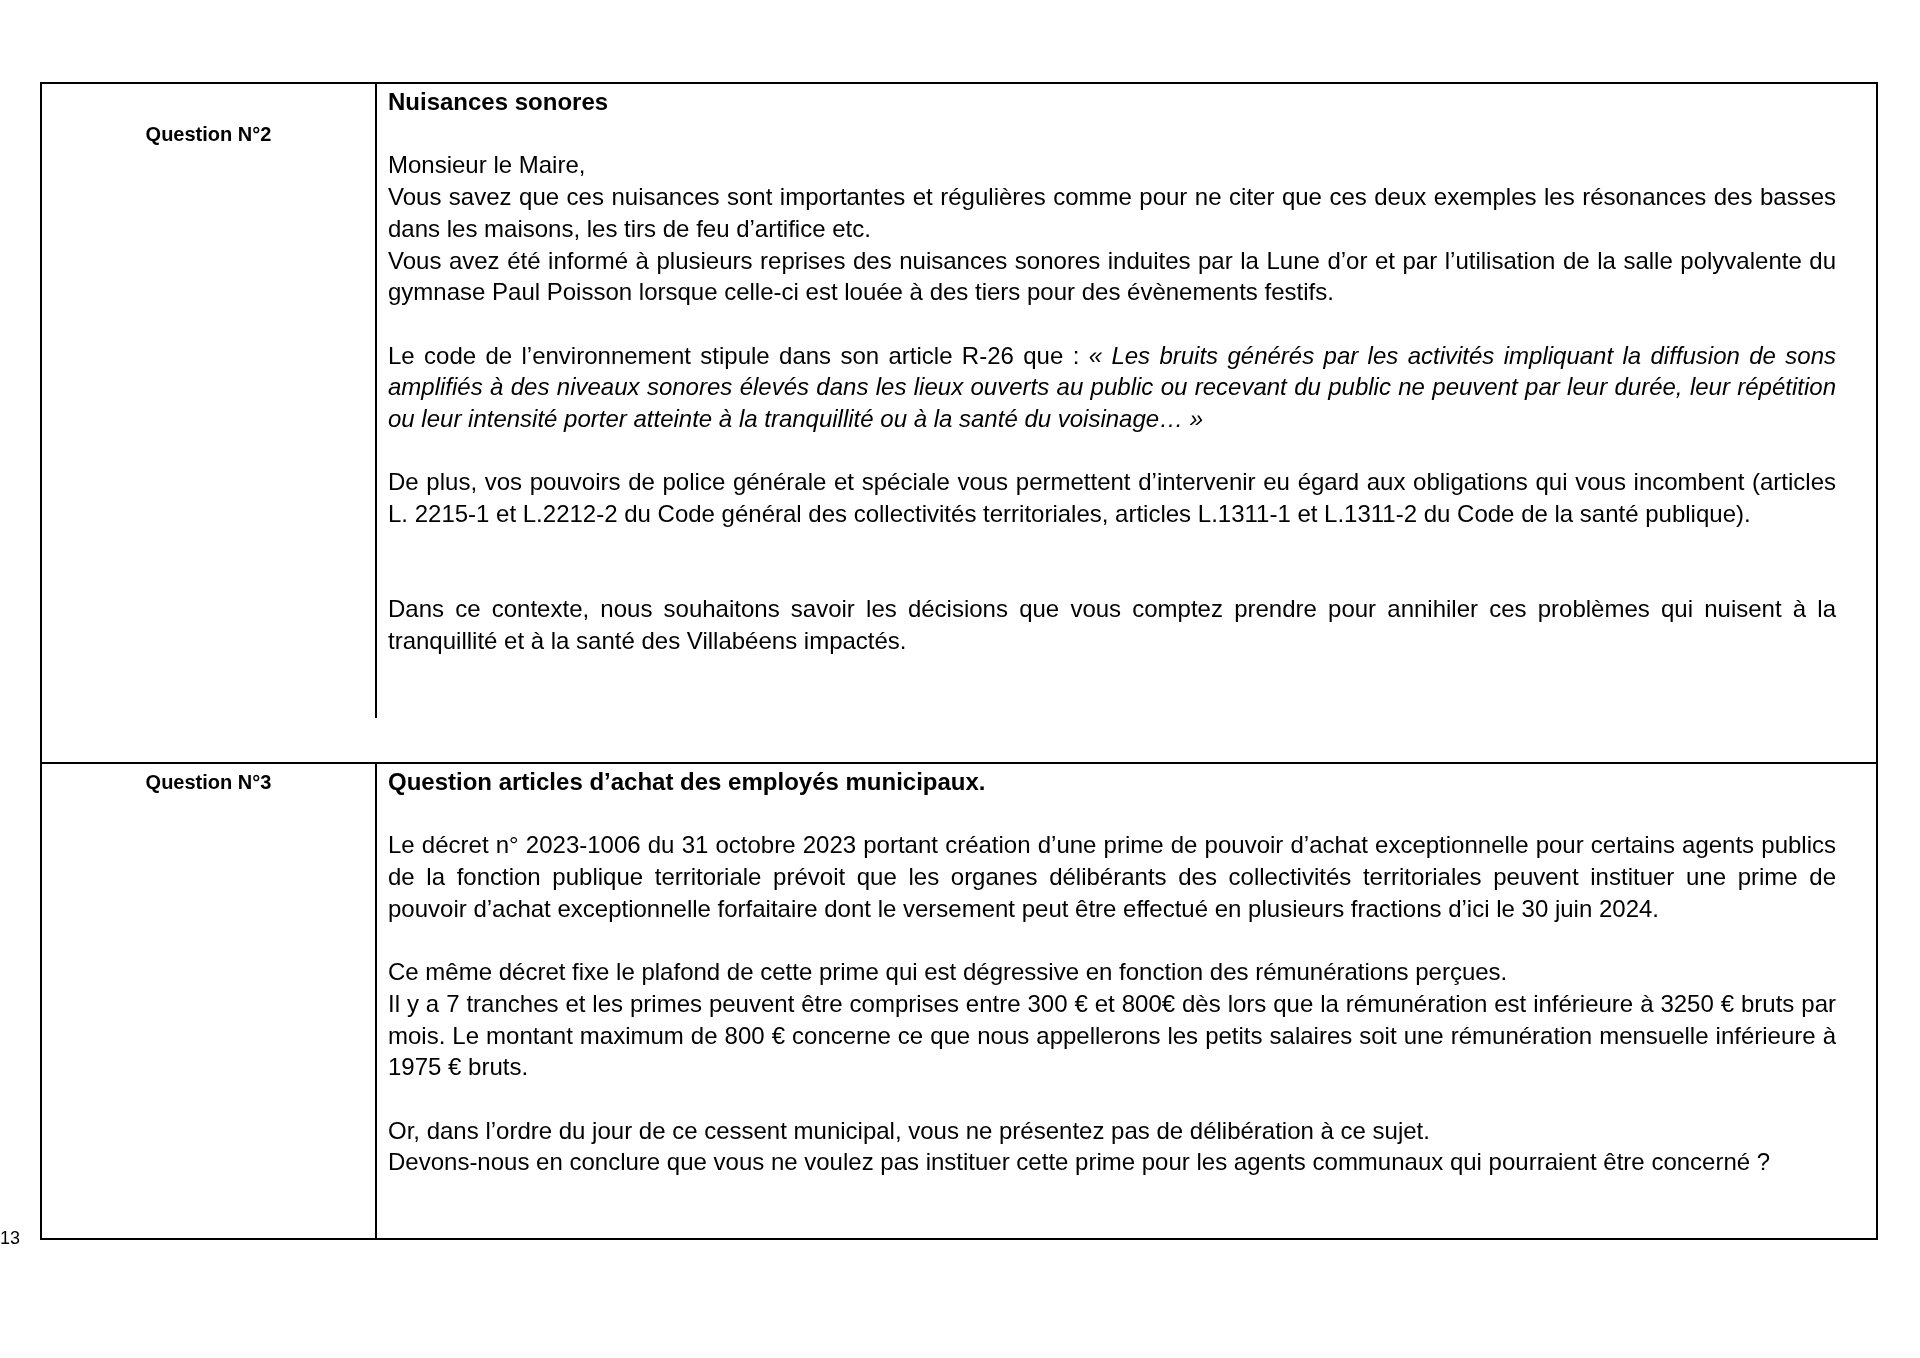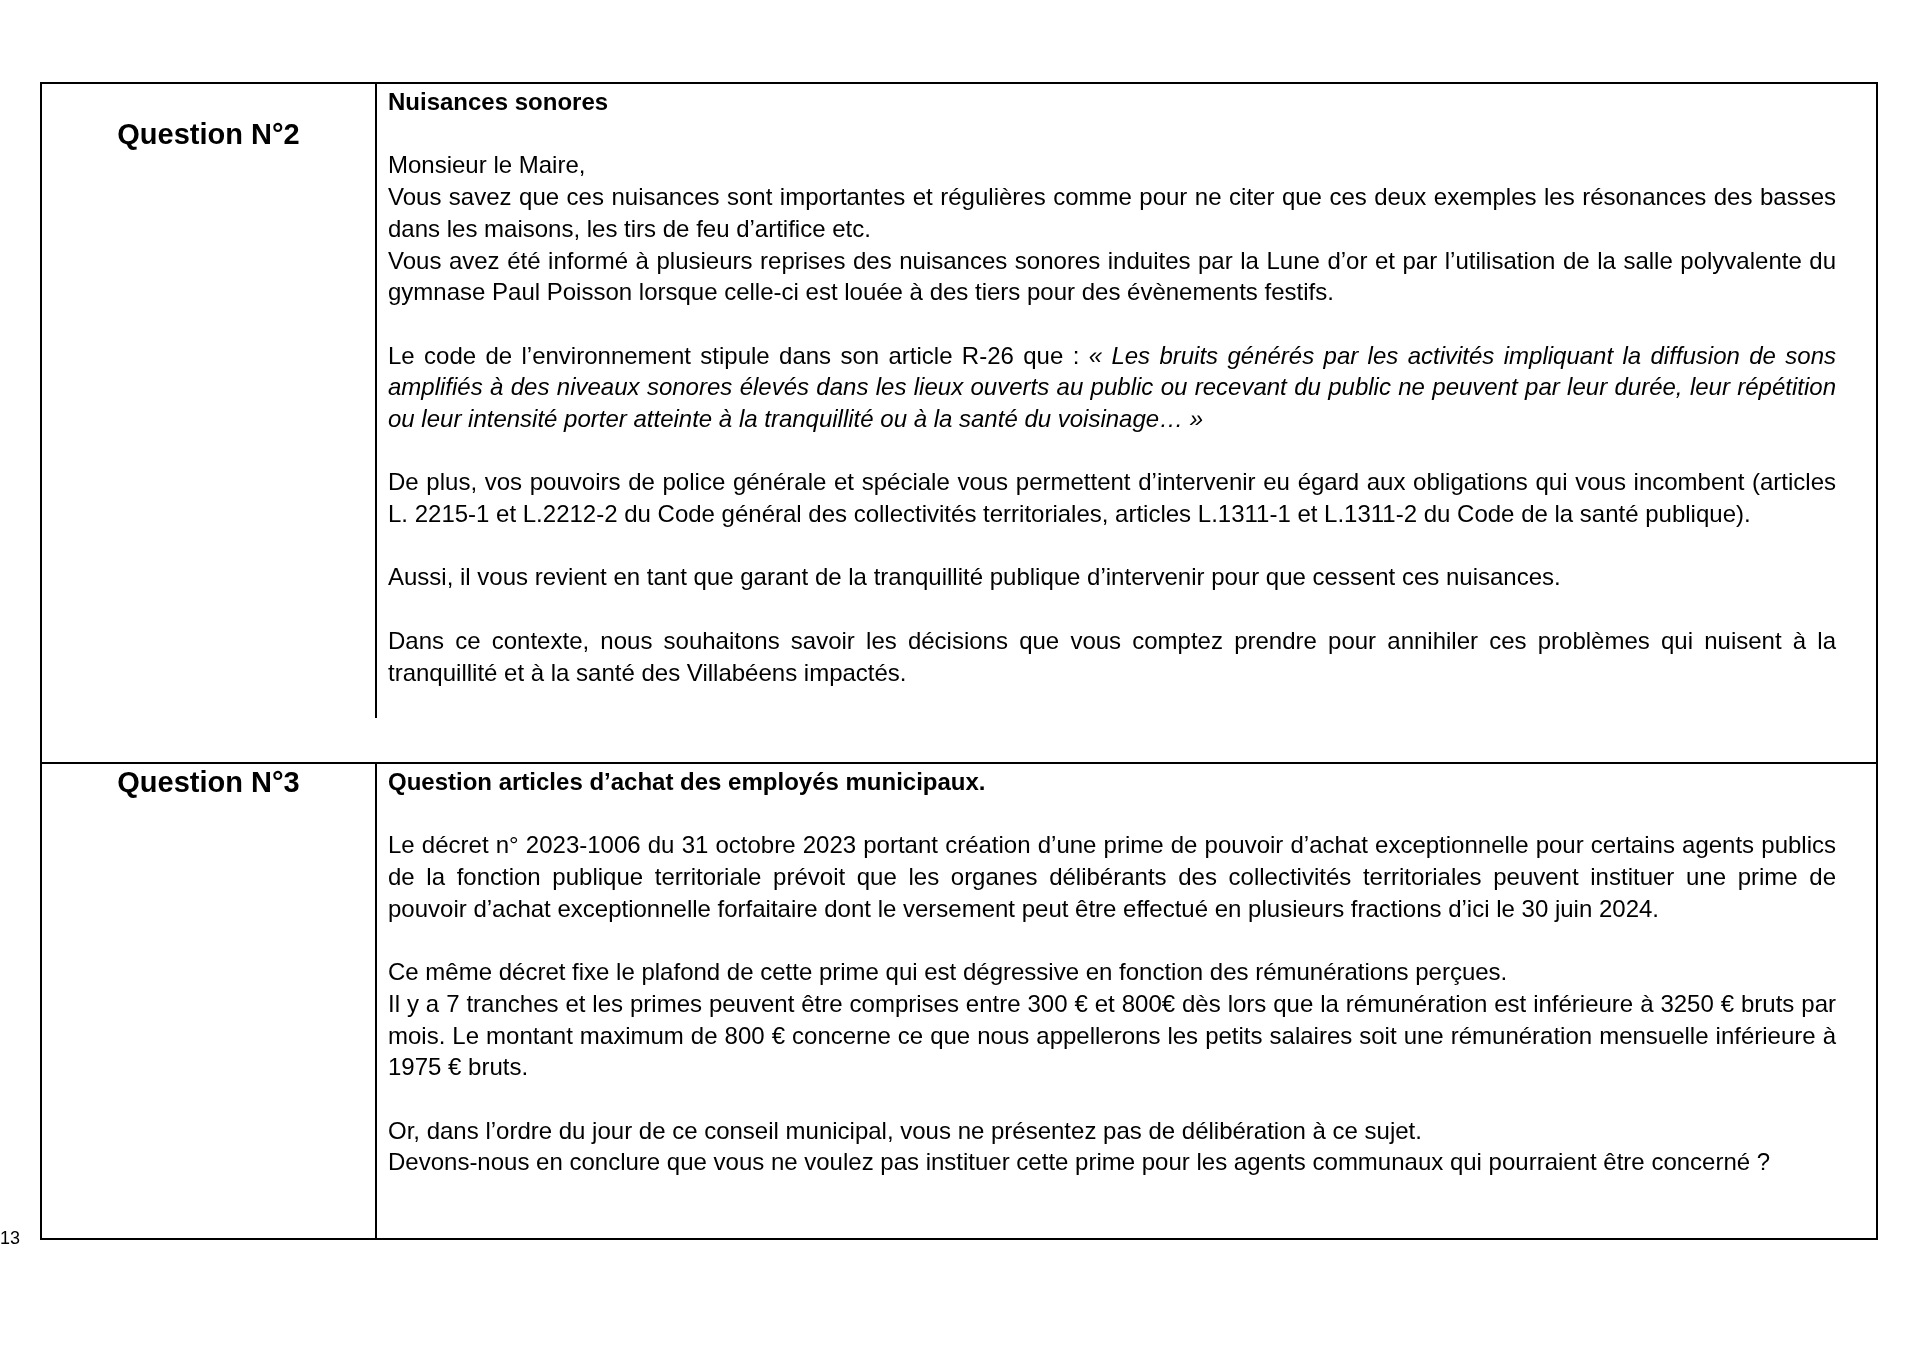--- a/index.html
+++ b/index.html
@@ -29,21 +29,21 @@
   .qrow { display: flex; }
   .qrow + .qrow { border-top: 2px solid #000000; margin-top: 44px; }
   .row-1 { height: 634px; }
   .row-2 { height: 476px; }
   .cell-label {
     flex: 0 0 335px;
     width: 335px;
     border-right: 2px solid #000000;
     text-align: center;
     font-weight: 700;
-    font-size: 29px;
+    font-size: 20px;
     line-height: 31.7px;
     overflow: hidden;
   }
   .row-1 .cell-label { padding-top: 35px; }
   .row-2 .cell-label { padding-top: 3px; }
   .cell-content {
     flex: 1 1 auto;
     padding: 2px 40px 8px 11px;
     font-size: 24px;
     line-height: 31.7px;
@@ -80,39 +80,38 @@
           <div class="para heading"><span>Nuisances sonores</span></div>
           <div class="spacer"></div>
           <div class="para"><span>Monsieur le Maire,</span></div>
           <div class="para"><span>Vous savez que ces nuisances sont importantes et régulières comme pour ne citer que ces deux exemples les résonances des basses dans les maisons, les tirs de feu d’artifice etc.</span></div>
           <div class="para"><span>Vous avez été informé à plusieurs reprises des nuisances sonores induites par la Lune d’or et par l’utilisation de la salle polyvalente du gymnase Paul Poisson lorsque celle-ci est louée à des tiers pour des évènements festifs.</span></div>
           <div class="spacer"></div>
           <div class="para"><span>Le code de l’environnement stipule dans son article R-26 que : </span><span class="italic">« Les bruits générés par les activités impliquant la diffusion de sons amplifiés à des niveaux sonores élevés dans les lieux ouverts au public ou recevant du public ne peuvent par leur durée, leur répétition ou leur intensité porter atteinte à la tranquillité ou à la santé du voisinage… »</span></div>
           <div class="spacer"></div>
           <div class="para"><span>De plus, vos pouvoirs de police générale et spéciale vous permettent d’intervenir eu égard aux obligations qui vous incombent (articles L. 2215-1 et L.2212-2 du Code général des collectivités territoriales, articles L.1311-1 et L.1311-2 du Code de la santé publique).</span></div>
           <div class="spacer"></div>
-          <div class="para"><span>Aussi, il vous revient en tant que garant de la tranquillité publique d’intervenir pour que cessent ces nuisances.</span></div>
           <div class="spacer"></div>
           <div class="para"><span>Dans ce contexte, nous souhaitons savoir les décisions que vous comptez prendre pour annihiler ces problèmes qui nuisent à la tranquillité et à la santé des Villabéens impactés.</span></div>
         </div>
     </div>
 
     <div class="qrow row-2">
       <div class="cell-label">
         <span>Question N°3</span>
       </div>
       <div class="cell-content">
           <div class="para heading"><span>Question articles d’achat des employés municipaux.</span></div>
           <div class="spacer"></div>
           <div class="para"><span>Le décret n° 2023-1006 du 31 octobre 2023 portant création d’une prime de pouvoir d’achat exceptionnelle pour certains agents publics de la fonction publique territoriale prévoit que les organes délibérants des collectivités territoriales peuvent instituer une prime de pouvoir d’achat exceptionnelle forfaitaire dont le versement peut être effectué en plusieurs fractions d’ici le 30 juin 2024.</span></div>
           <div class="spacer"></div>
           <div class="para"><span>Ce même décret fixe le plafond de cette prime qui est dégressive en fonction des rémunérations perçues.</span></div>
           <div class="para"><span>Il y a 7 tranches et les primes peuvent être comprises entre 300 € et 800€ dès lors que la rémunération est inférieure à 3250 € bruts par mois. Le montant maximum de 800 € concerne ce que nous appellerons les petits salaires soit une rémunération mensuelle inférieure à 1975 € bruts.</span></div>
           <div class="spacer"></div>
-          <div class="para"><span>Or, dans l’ordre du jour de ce conseil municipal, vous ne présentez pas de délibération à ce sujet.</span></div>
+          <div class="para"><span>Or, dans l’ordre du jour de ce cessent municipal, vous ne présentez pas de délibération à ce sujet.</span></div>
           <div class="para"><span>Devons-nous en conclure que vous ne voulez pas instituer cette prime pour les agents communaux qui pourraient être concerné ?</span></div>
         </div>
     </div>
 
   </div>
 
   <div class="page-number">13</div>
 
 </div>
 

